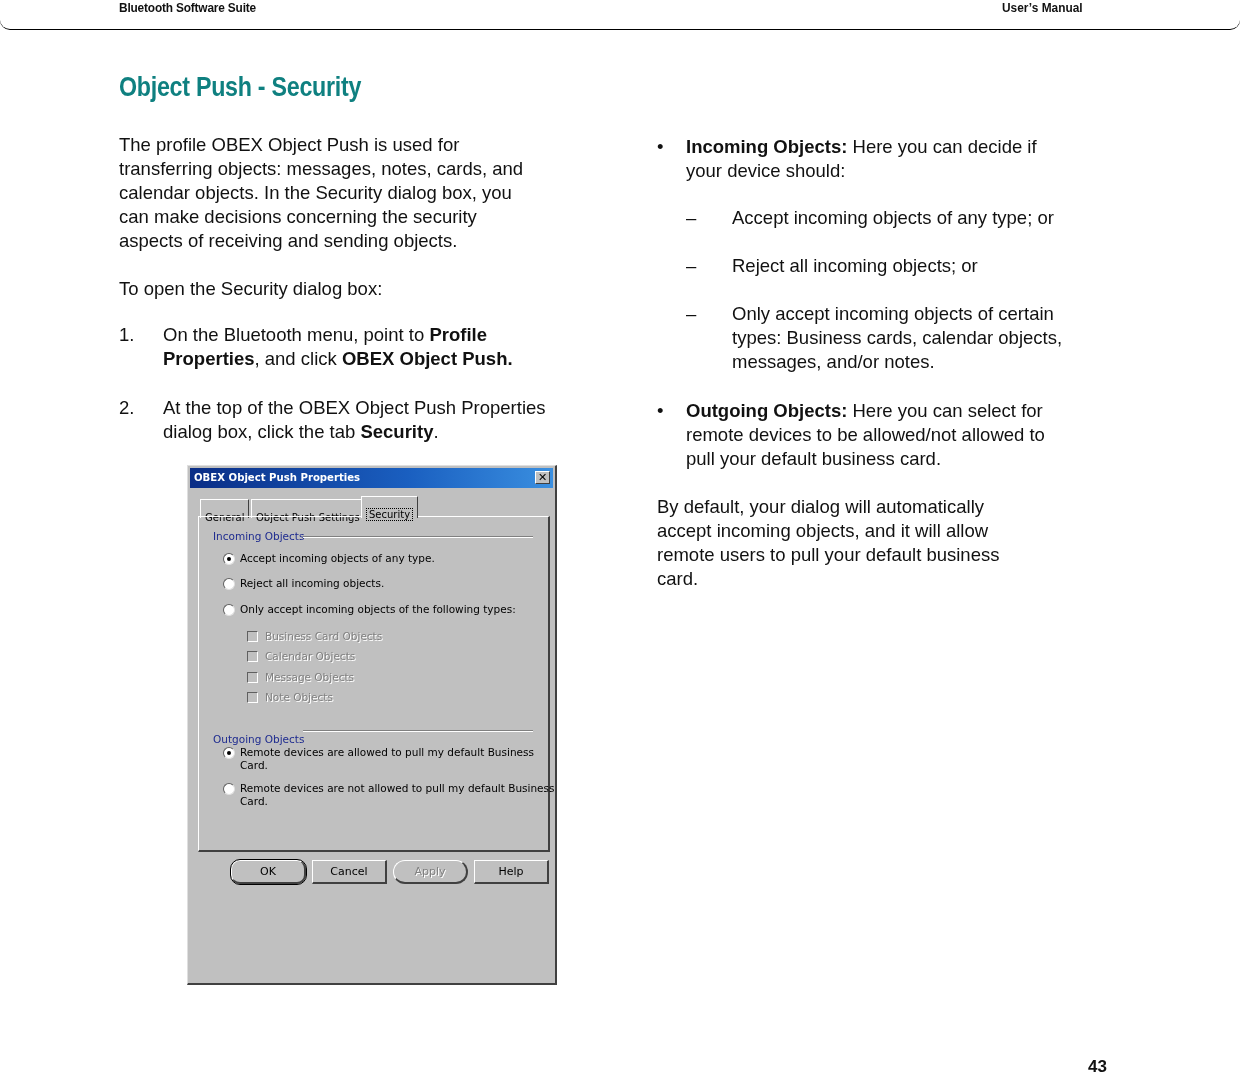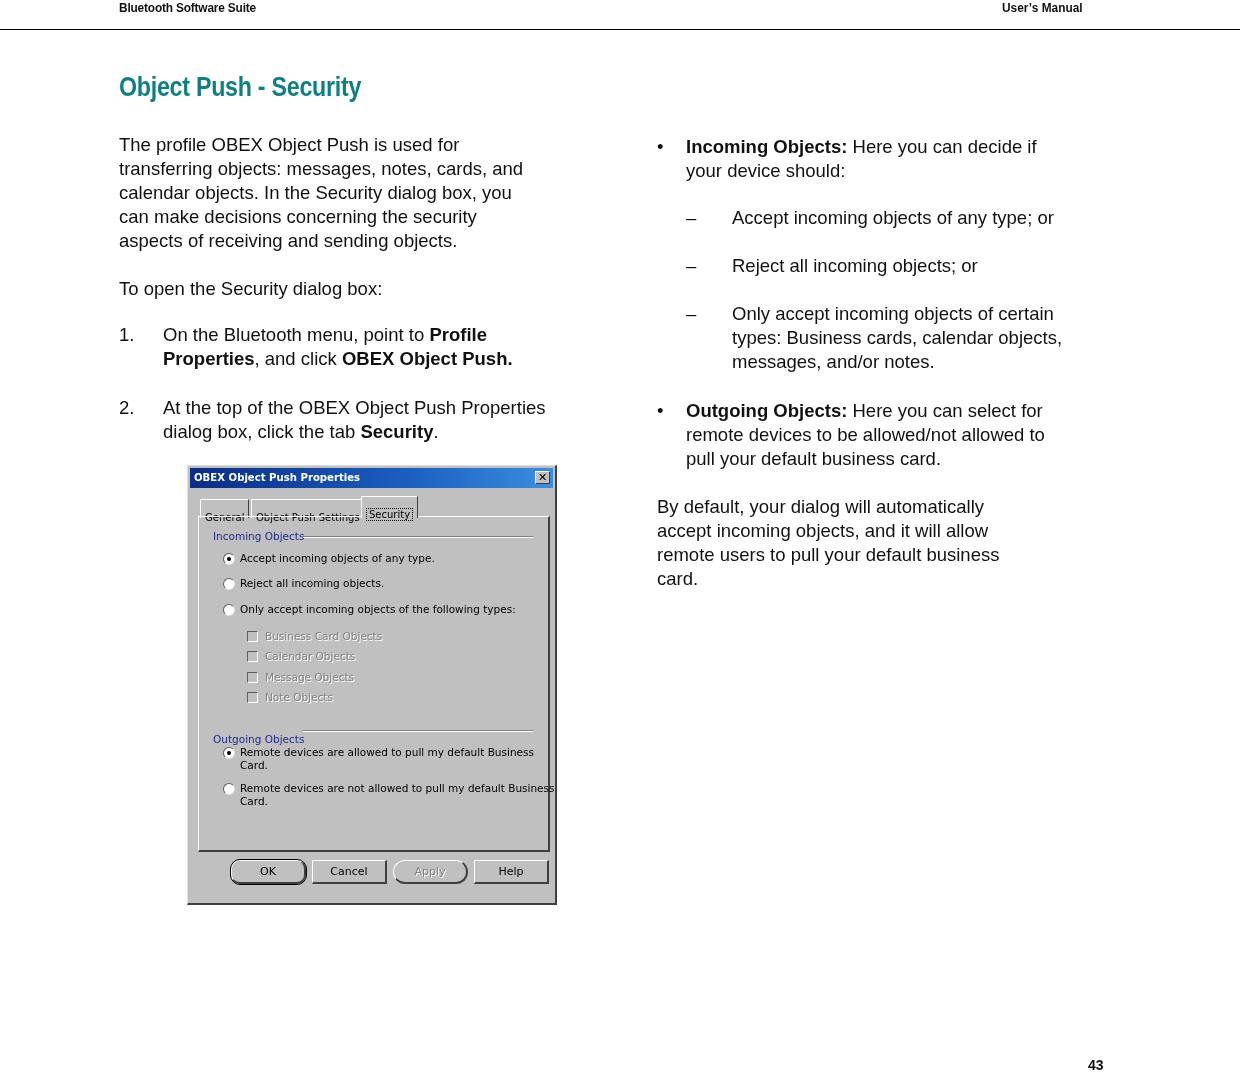--- a/index.html
+++ b/index.html
@@ -3,20 +3,21 @@
   <meta charset="utf-8">
   <style>
     html, body { margin: 0; padding: 0; background: #ffffff; }
     body {
       width: 1240px; height: 1076px; position: relative; overflow: hidden;
       font-family: "Liberation Sans", sans-serif; color: #111;
     }
     .running-header {
       position: absolute; top: 0; left: 0; width: 1240px; height: 29px;
       border-bottom: 1.5px solid #000;
+      border-radius: 10px;
     }
     .rh-left {
       position: absolute; left: 119px; top: 0px; font-size: 13.5px; font-weight: bold;
       letter-spacing: -0.2px; transform: scaleX(0.88); transform-origin: left top;
     }
     .rh-right {
       position: absolute; left: 1002px; top: 0px; font-size: 13.5px; font-weight: bold;
       transform: scaleX(0.88); transform-origin: left top;
     }
     .page-title {
@@ -29,21 +30,21 @@
     }
     .step {
       position: absolute; font-size: 18.5px; line-height: 24px;
     }
     .step .num { position: absolute; left: 0; top: 0; }
     .step .txt { position: absolute; left: 44px; top: 0; width: 420px; }
     b { font-weight: bold; }
 
     
     .dialog {
-      position: absolute; left: 187px; top: 465px; width: 370px; height: 440px;
+      position: absolute; left: 187px; top: 465px; width: 370px; height: 520px;
       background: #c0c0c0; box-sizing: border-box;
       border-top: 1px solid #dfdfdf; border-left: 1px solid #dfdfdf;
       border-right: 2px solid #404040; border-bottom: 2px solid #404040;
       font-family: "DejaVu Sans", sans-serif;
     }
     .titlebar {
       position: absolute; left: 2px; top: 2px; right: 2px; height: 20px;
       background: linear-gradient(to right, #0a2d86 0%, #1a5fc0 60%, #3a8fe0 100%);
       color: #fff; font-weight: bold; font-size: 11px; line-height: 20px;
     }
@@ -112,21 +113,21 @@
     .btn.disabled { color: #808080; text-shadow: 1px 1px 0 #fff; }
 
     
     .bullet { position: absolute; font-size: 18.5px; line-height: 24px; }
     .bullet .mark { position: absolute; left: 0; top: 0; }
     .bullet .txt { position: absolute; left: 29px; top: 0; width: 440px; }
     .dash { position: absolute; font-size: 18.5px; line-height: 24px; }
     .dash .mark { position: absolute; left: 0; top: 0; }
     .dash .txt { position: absolute; left: 46px; top: 0; width: 400px; }
     .page-num {
-      position: absolute; left: 1088px; top: 1057px; font-size: 14px; font-weight: bold;
+      position: absolute; left: 1088px; top: 1057px; font-size: 17px; font-weight: bold;
     }
   </style>
 </head>
 <body>
 
 <div class="running-header">
   <div class="rh-left">Bluetooth Software Suite</div>
   <div class="rh-right">User’s Manual</div>
 </div>
 

